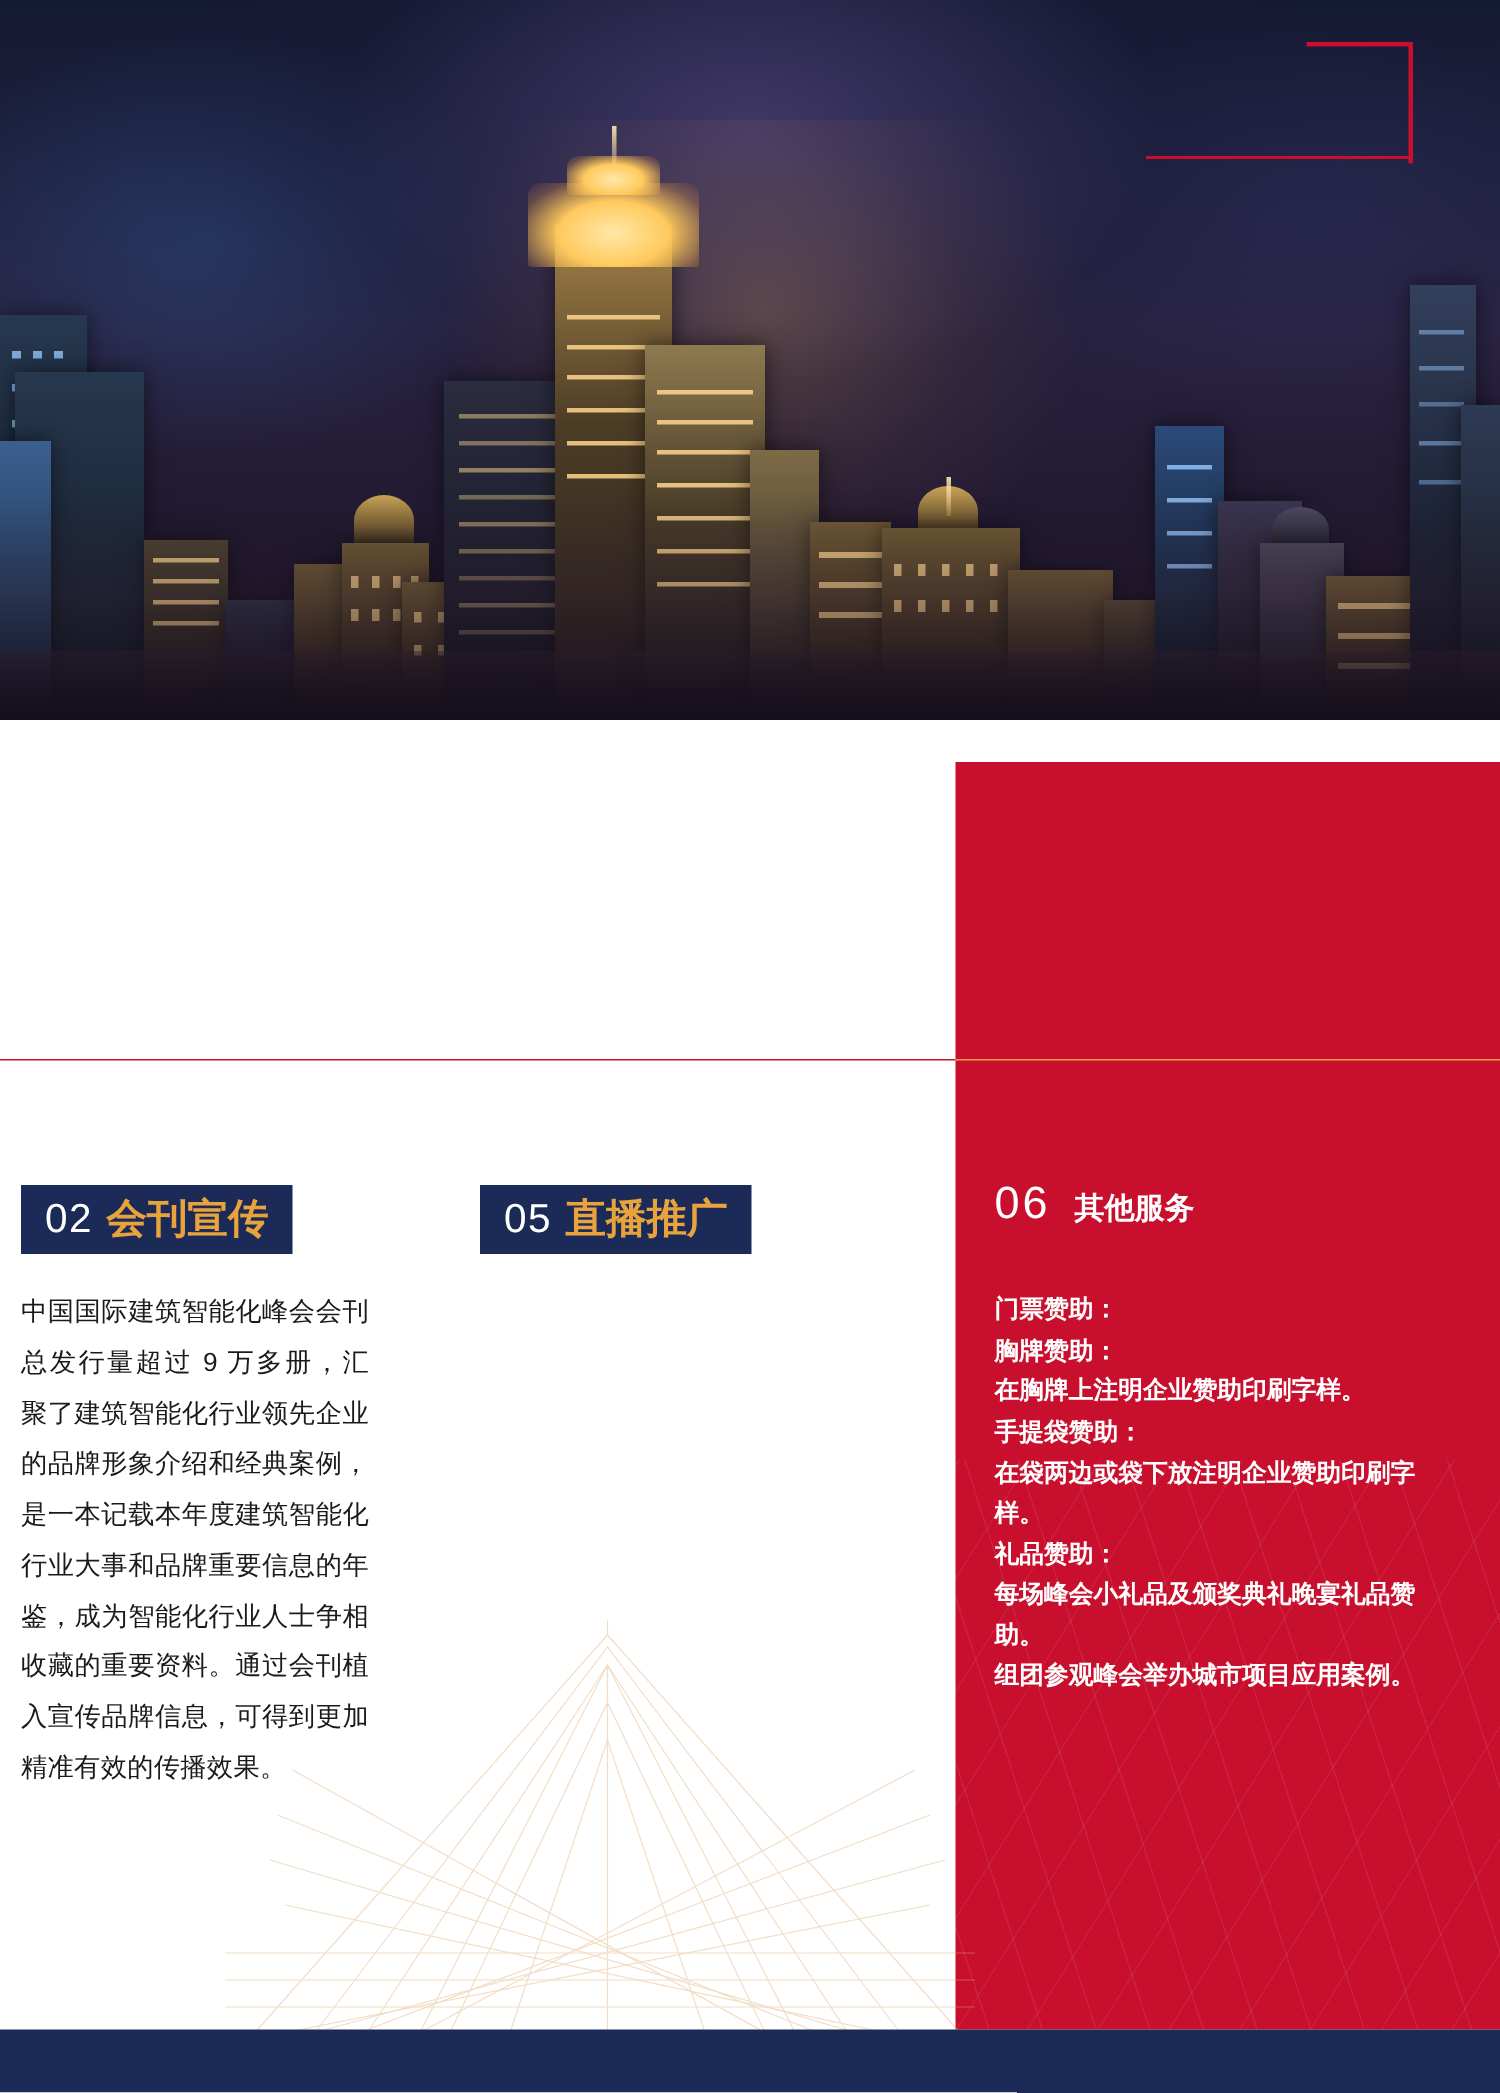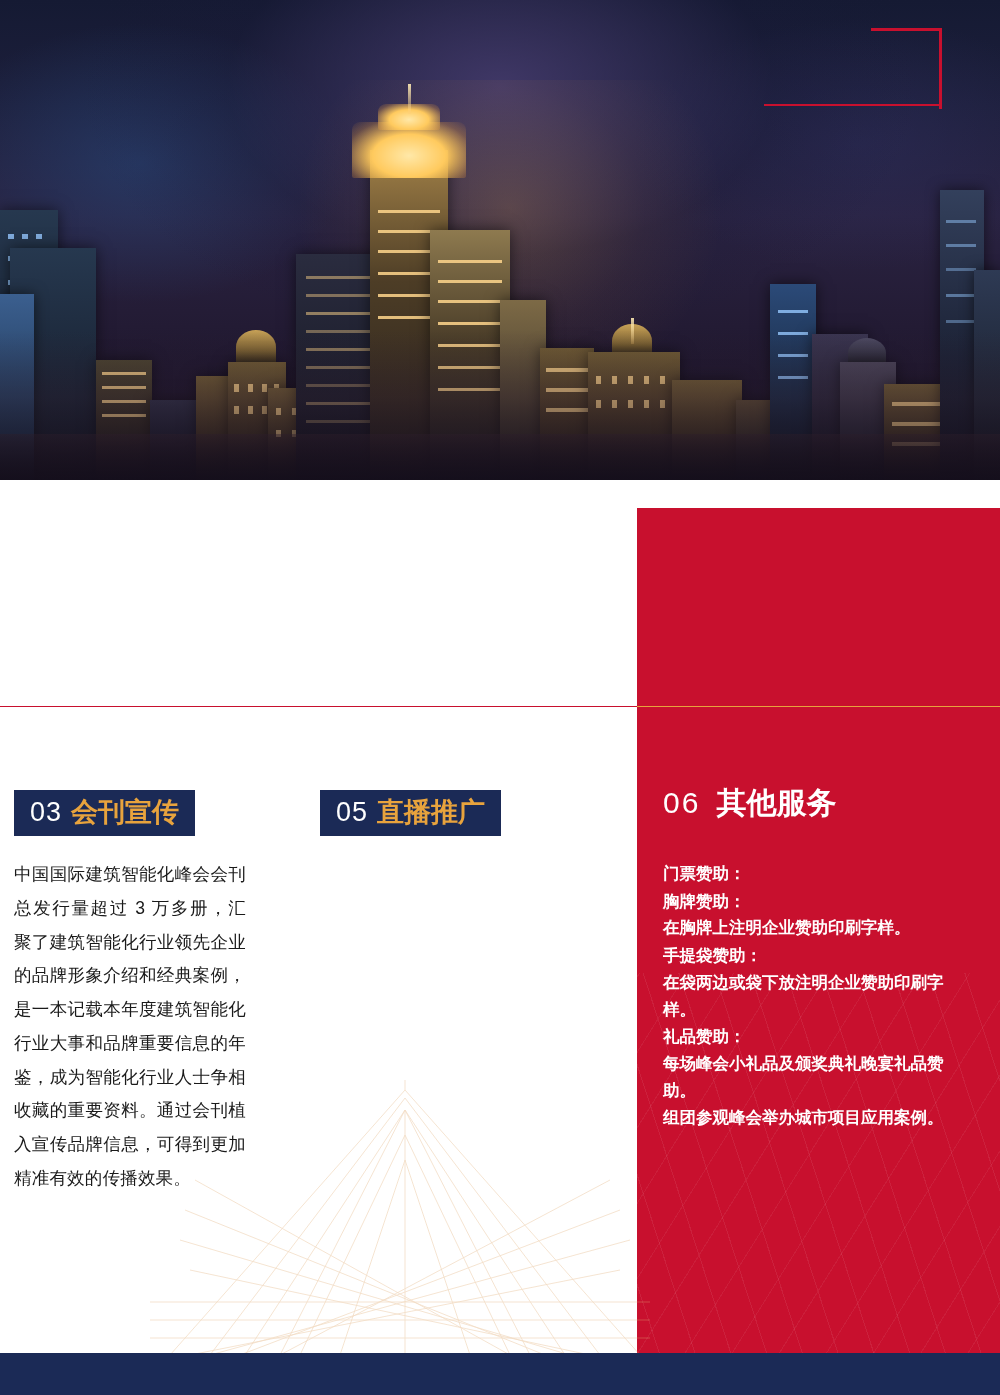--- a/index.html
+++ b/index.html
@@ -182,21 +182,21 @@
     align-items: baseline;
     color: #ffffff;
     line-height: 1;
     white-space: nowrap;
   }
   .head-3 .num {
     font-size: 30px;
     letter-spacing: 2px;
   }
   .head-3 .ttl {
-    font-size: 30px;
+    font-size: 20px;
     font-weight: 700;
     margin-left: 16px;
   }
   .svc-list {
     margin-top: 42px;
     color: #ffffff;
   }
   .svc-item { margin-bottom: 1px; }
   .svc-label {
     font-size: 16.5px;
@@ -385,24 +385,24 @@
     <path d="M440 275 L40 190"></path>
     <path d="M420 275 L30 160"></path>
     <path d="M395 275 L35 130"></path>
     <path d="M360 275 L45 100"></path>
     <path d="M255 10 L255 0"></path>
   </g>
 </svg>
 
 <div class="col col-1">
   <div class="badge">
-    <span class="num">03</span>
+    <span class="num">02</span>
     <span class="ttl">会刊宣传</span>
   </div>
-  <div class="body-text">中国国际建筑智能化峰会会刊总发行量超过 3 万多册，汇聚了建筑智能化行业领先企业的品牌形象介绍和经典案例，是一本记载本年度建筑智能化行业大事和品牌重要信息的年鉴，成为智能化行业人士争相收藏的重要资料。通过会刊植入宣传品牌信息，可得到更加精准有效的传播效果。</div>
+  <div class="body-text">中国国际建筑智能化峰会会刊总发行量超过 9 万多册，汇聚了建筑智能化行业领先企业的品牌形象介绍和经典案例，是一本记载本年度建筑智能化行业大事和品牌重要信息的年鉴，成为智能化行业人士争相收藏的重要资料。通过会刊植入宣传品牌信息，可得到更加精准有效的传播效果。</div>
 </div>
 
 <div class="col col-2">
   <div class="badge">
     <span class="num">05</span>
     <span class="ttl">直播推广</span>
   </div>
 </div>
 
 <div class="col-3">

